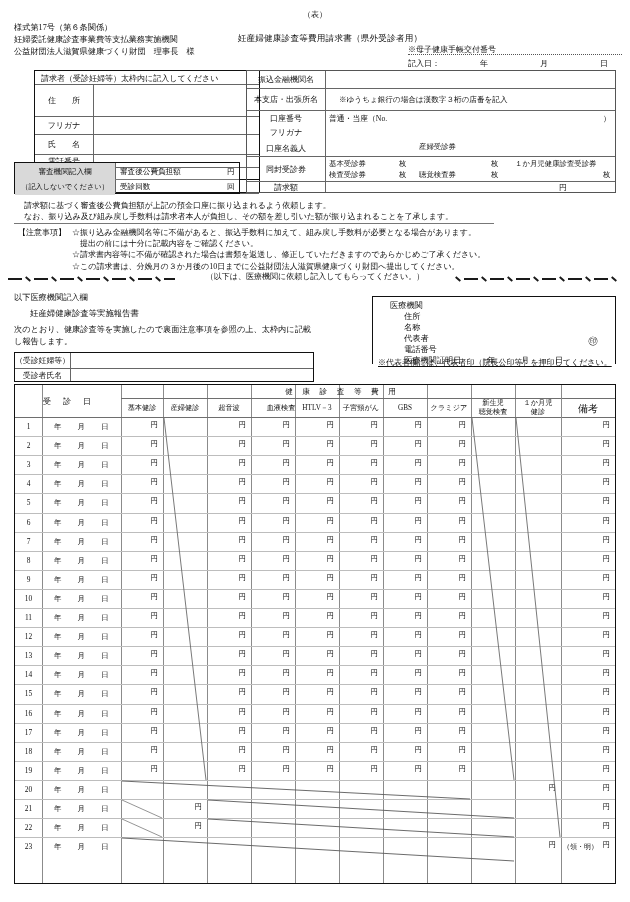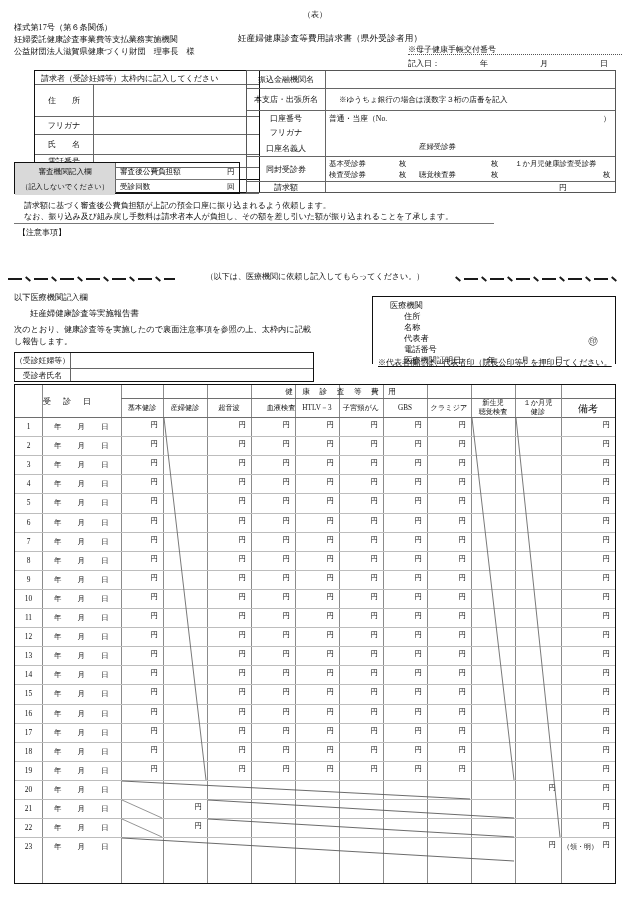--- a/index.html
+++ b/index.html
@@ -259,20 +259,26 @@
     <div class="cellText" style="top:111px;left:312px;height:11px;font-size:7.8px;">円</div>
     <div class="abs" style="top:111px;left:82px;width:226px;height:11px;"></div>
   </div>
 
   <div class="note nowrap" id="agree1">請求額に基づく審査後公費負担額が上記の預金口座に振り込まれるよう依頼します。</div>
   <div class="note nowrap" id="agree2">なお、振り込み及び組み戻し手数料は請求者本人が負担し、その額を差し引いた額が振り込まれることを了承します。</div>
 
   <div class="abs" style="top:223px;left:14px;width:480px;border-top:1px solid #777;"></div>
 
   <div class="note nowrap" id="chui-label">【注意事項】</div>
+  <div class="note" id="chui-lines">
+    <div class="nowrap">☆振り込み金融機関名等に不備があると、振込手数料に加えて、組み戻し手数料が必要となる場合があります。</div>
+    <div class="nowrap">　提出の前には十分に記載内容をご確認ください。</div>
+    <div class="nowrap">☆請求書内容等に不備が確認された場合は書類を返送し、修正していただきますのであらかじめご了承ください。</div>
+    <div class="nowrap">☆この請求書は、分娩月の３か月後の10日までに公益財団法人滋賀県健康づくり財団へ提出してください。</div>
+  </div>
 
   <div class="abs" id="sep-wrap">
 
     <div class="sep-dash" style="left:8px;   width:14px;"></div>
     <div class="sep-dash" style="left:25px;  width:6px; transform:rotate(40deg);"></div>
     <div class="sep-dash" style="left:34px;  width:14px;"></div>
     <div class="sep-dash" style="left:51px;  width:6px; transform:rotate(40deg);"></div>
     <div class="sep-dash" style="left:60px;  width:14px;"></div>
     <div class="sep-dash" style="left:77px;  width:6px; transform:rotate(40deg);"></div>
     <div class="sep-dash" style="left:86px;  width:14px;"></div>

